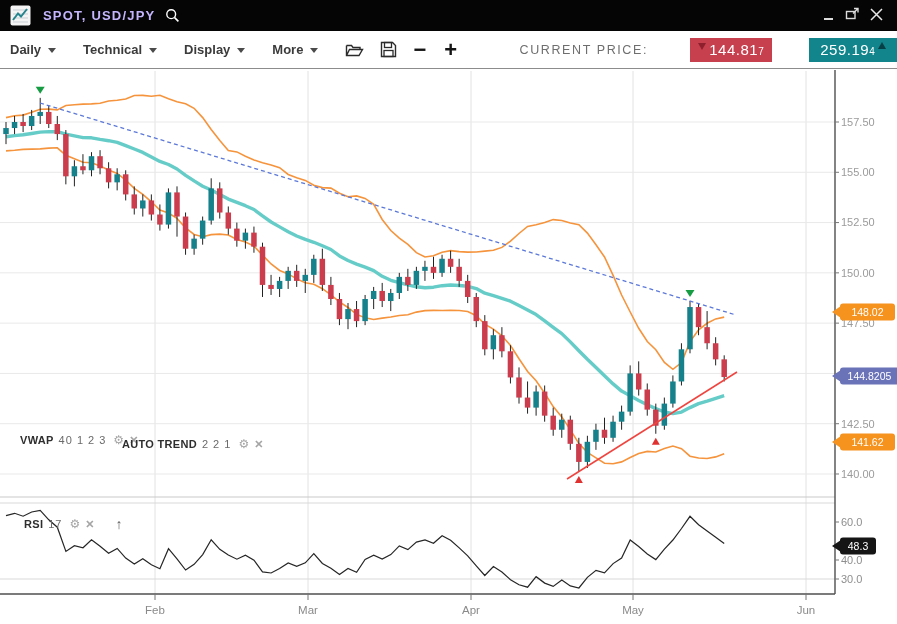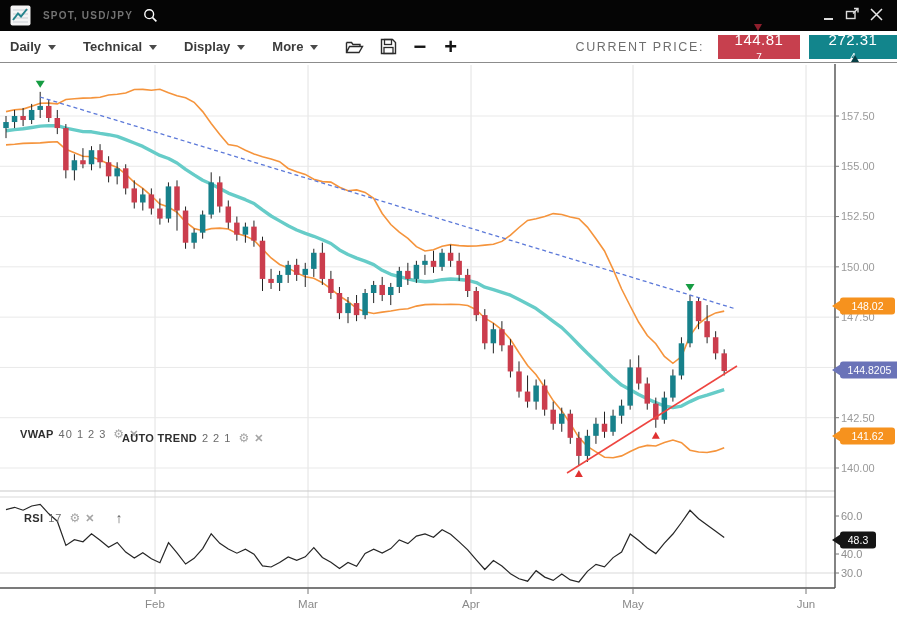--- a/index.html
+++ b/index.html
@@ -2,38 +2,38 @@
 <html><head>
 <meta charset="utf-8">
 <style>
   * { margin:0; padding:0; box-sizing:border-box; }
   html,body { width:897px; height:624px; overflow:hidden; background:#fff;
               font-family:"Liberation Sans", sans-serif; }
 
   
   .titlebar { height:31px; background:#050505; display:flex; align-items:center; padding:0 10px; }
   .logo { width:21px; height:21px; margin-right:12px; }
-  .win-title { color:#737373; font-size:10px; font-weight:600; letter-spacing:1.2px; }
+  .win-title { color:#c4b5fd; font-size:13px; font-weight:600; letter-spacing:1.2px; }
   .tb-search { margin-left:10px; }
   .tb-spacer { flex:1; }
   .winbtn { color:#dcdcdc; width:22px; text-align:center; font-size:13px; cursor:default; margin-left:2px; }
   .minimize-glyph { display:inline-block; width:9px; border-bottom:2px solid #dcdcdc; height:10px; }
 
   
-  .toolbar { height:32px; background:#ffffff; border-bottom:1px solid #8c8c8c;
+  .toolbar { height:38px; background:#ffffff; border-bottom:1px solid #8c8c8c;
              display:flex; align-items:center; padding:0 0 0 10px; }
   .menu { display:flex; align-items:center; font-size:13px; font-weight:700; color:#3b3b3b;
           margin-right:27px; cursor:default; }
   .caret { width:0; height:0; border-left:4px solid transparent; border-right:4px solid transparent;
            border-top:5px solid #4a4a4a; margin-left:7px; margin-top:2px; }
   .toolicon { margin-right:16px; display:flex; align-items:center; }
   .pm { font-size:22px; font-weight:700; color:#141414; margin-right:18px; line-height:20px; }
   .cp-label { font-size:12.5px; color:#6e6e6e; letter-spacing:1.6px; margin-right:14px; white-space:nowrap; }
-  .price-badges { margin-left:auto; display:flex; align-items:center; }
-  .pbadge { height:24px; display:flex; align-items:center; padding:0 7px; color:#fff; font-size:15px;flex-direction:column; }
+  .price-badges { margin-left:auto; display:flex; align-items:center;gap:28px; }
+  .pbadge { height:24px; display:flex; align-items:center; padding:0 7px; color:#fff; font-size:15px; }
   .pbadge .big { letter-spacing:0.5px; }
   .pbadge .sub { font-size:10px; margin-top:4px; }
   .bid { background:#c7404e; margin-right:9px; width:82px; justify-content:center; }
   .ask { background:#12858c; width:88px; justify-content:center; }
   .tri-down { width:0; height:0; border-left:4px solid transparent; border-right:4px solid transparent;
               border-top:7px solid #8e1f2d; margin-right:3px; margin-top:-6px; }
   .tri-up { width:0; height:0; border-left:4px solid transparent; border-right:4px solid transparent;
             border-bottom:7px solid #063f45; margin-left:3px; margin-top:-8px; }
 
   
@@ -116,21 +116,21 @@
   <span class="pm"><span>+</span></span>
 
   <div class="price-badges">
     <span class="cp-label">CURRENT PRICE:</span>
     <span class="pbadge bid">
       <span class="tri-down"></span>
       <span class="big">144.81</span>
         <span class="sub">7</span>
     </span>
     <span class="pbadge ask">
-      <span class="big">272.31</span>
+      <span class="big">259.19</span>
         <span class="sub">4</span>
       <span class="tri-up"></span>
     </span>
   </div>
 </div>
 
 <div class="chart-wrap">
   <svg id="chart" width="897" height="554" viewBox="0 0 897 554">
       <g>
         <line x1="155" y1="2" x2="155" y2="525" stroke="#e2e2e2" stroke-width="1"></line>

